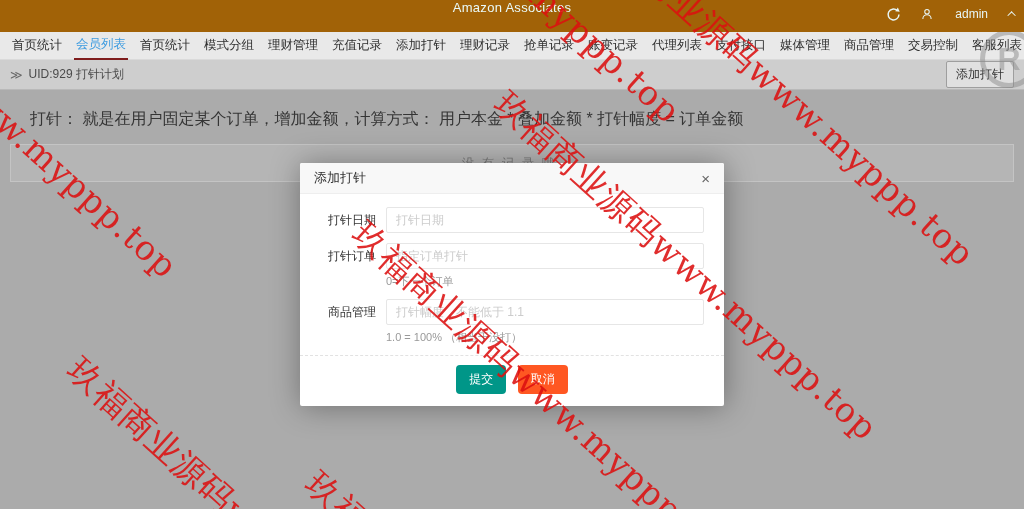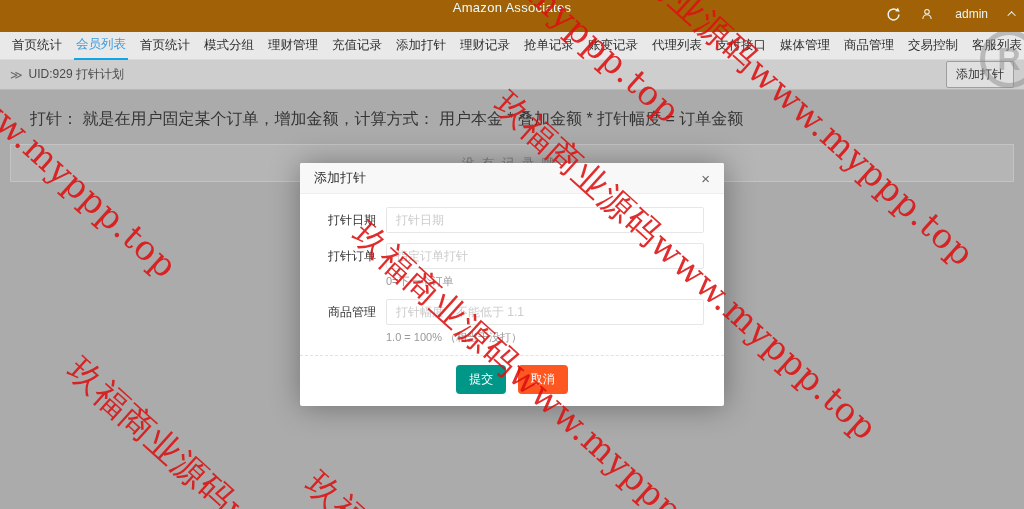--- a/index.html
+++ b/index.html
@@ -29,21 +29,21 @@
   
   .navbar {
     position:relative; height:28px; background:#e9e9e9; z-index:4;
     display:flex; align-items:stretch; border-bottom:1px solid #dadada;
   }
   .tab {
     flex:1; display:flex; align-items:center; justify-content:flex-end;
     font-size:12.5px; color:#2f2f2f; cursor:pointer; white-space:nowrap;
   }
   .tab span { padding:5px 2px; }
-  .tab.active span { color:#3c9be0; border-bottom:2px solid #0ea5e9; }
+  .tab.active span { color:#3c9be0; border-bottom:2px solid #7f1d1d; }
 
   
   .r-logo {
     position:absolute; top:30px; right:-14px; width:58px; height:58px;
     border:5px solid #8d8d8d; border-radius:50%; opacity:.5; z-index:5;
     display:flex; align-items:center; justify-content:center;
     font-size:32px; font-weight:bold; color:#8d8d8d; pointer-events:none;
   }
 
   

